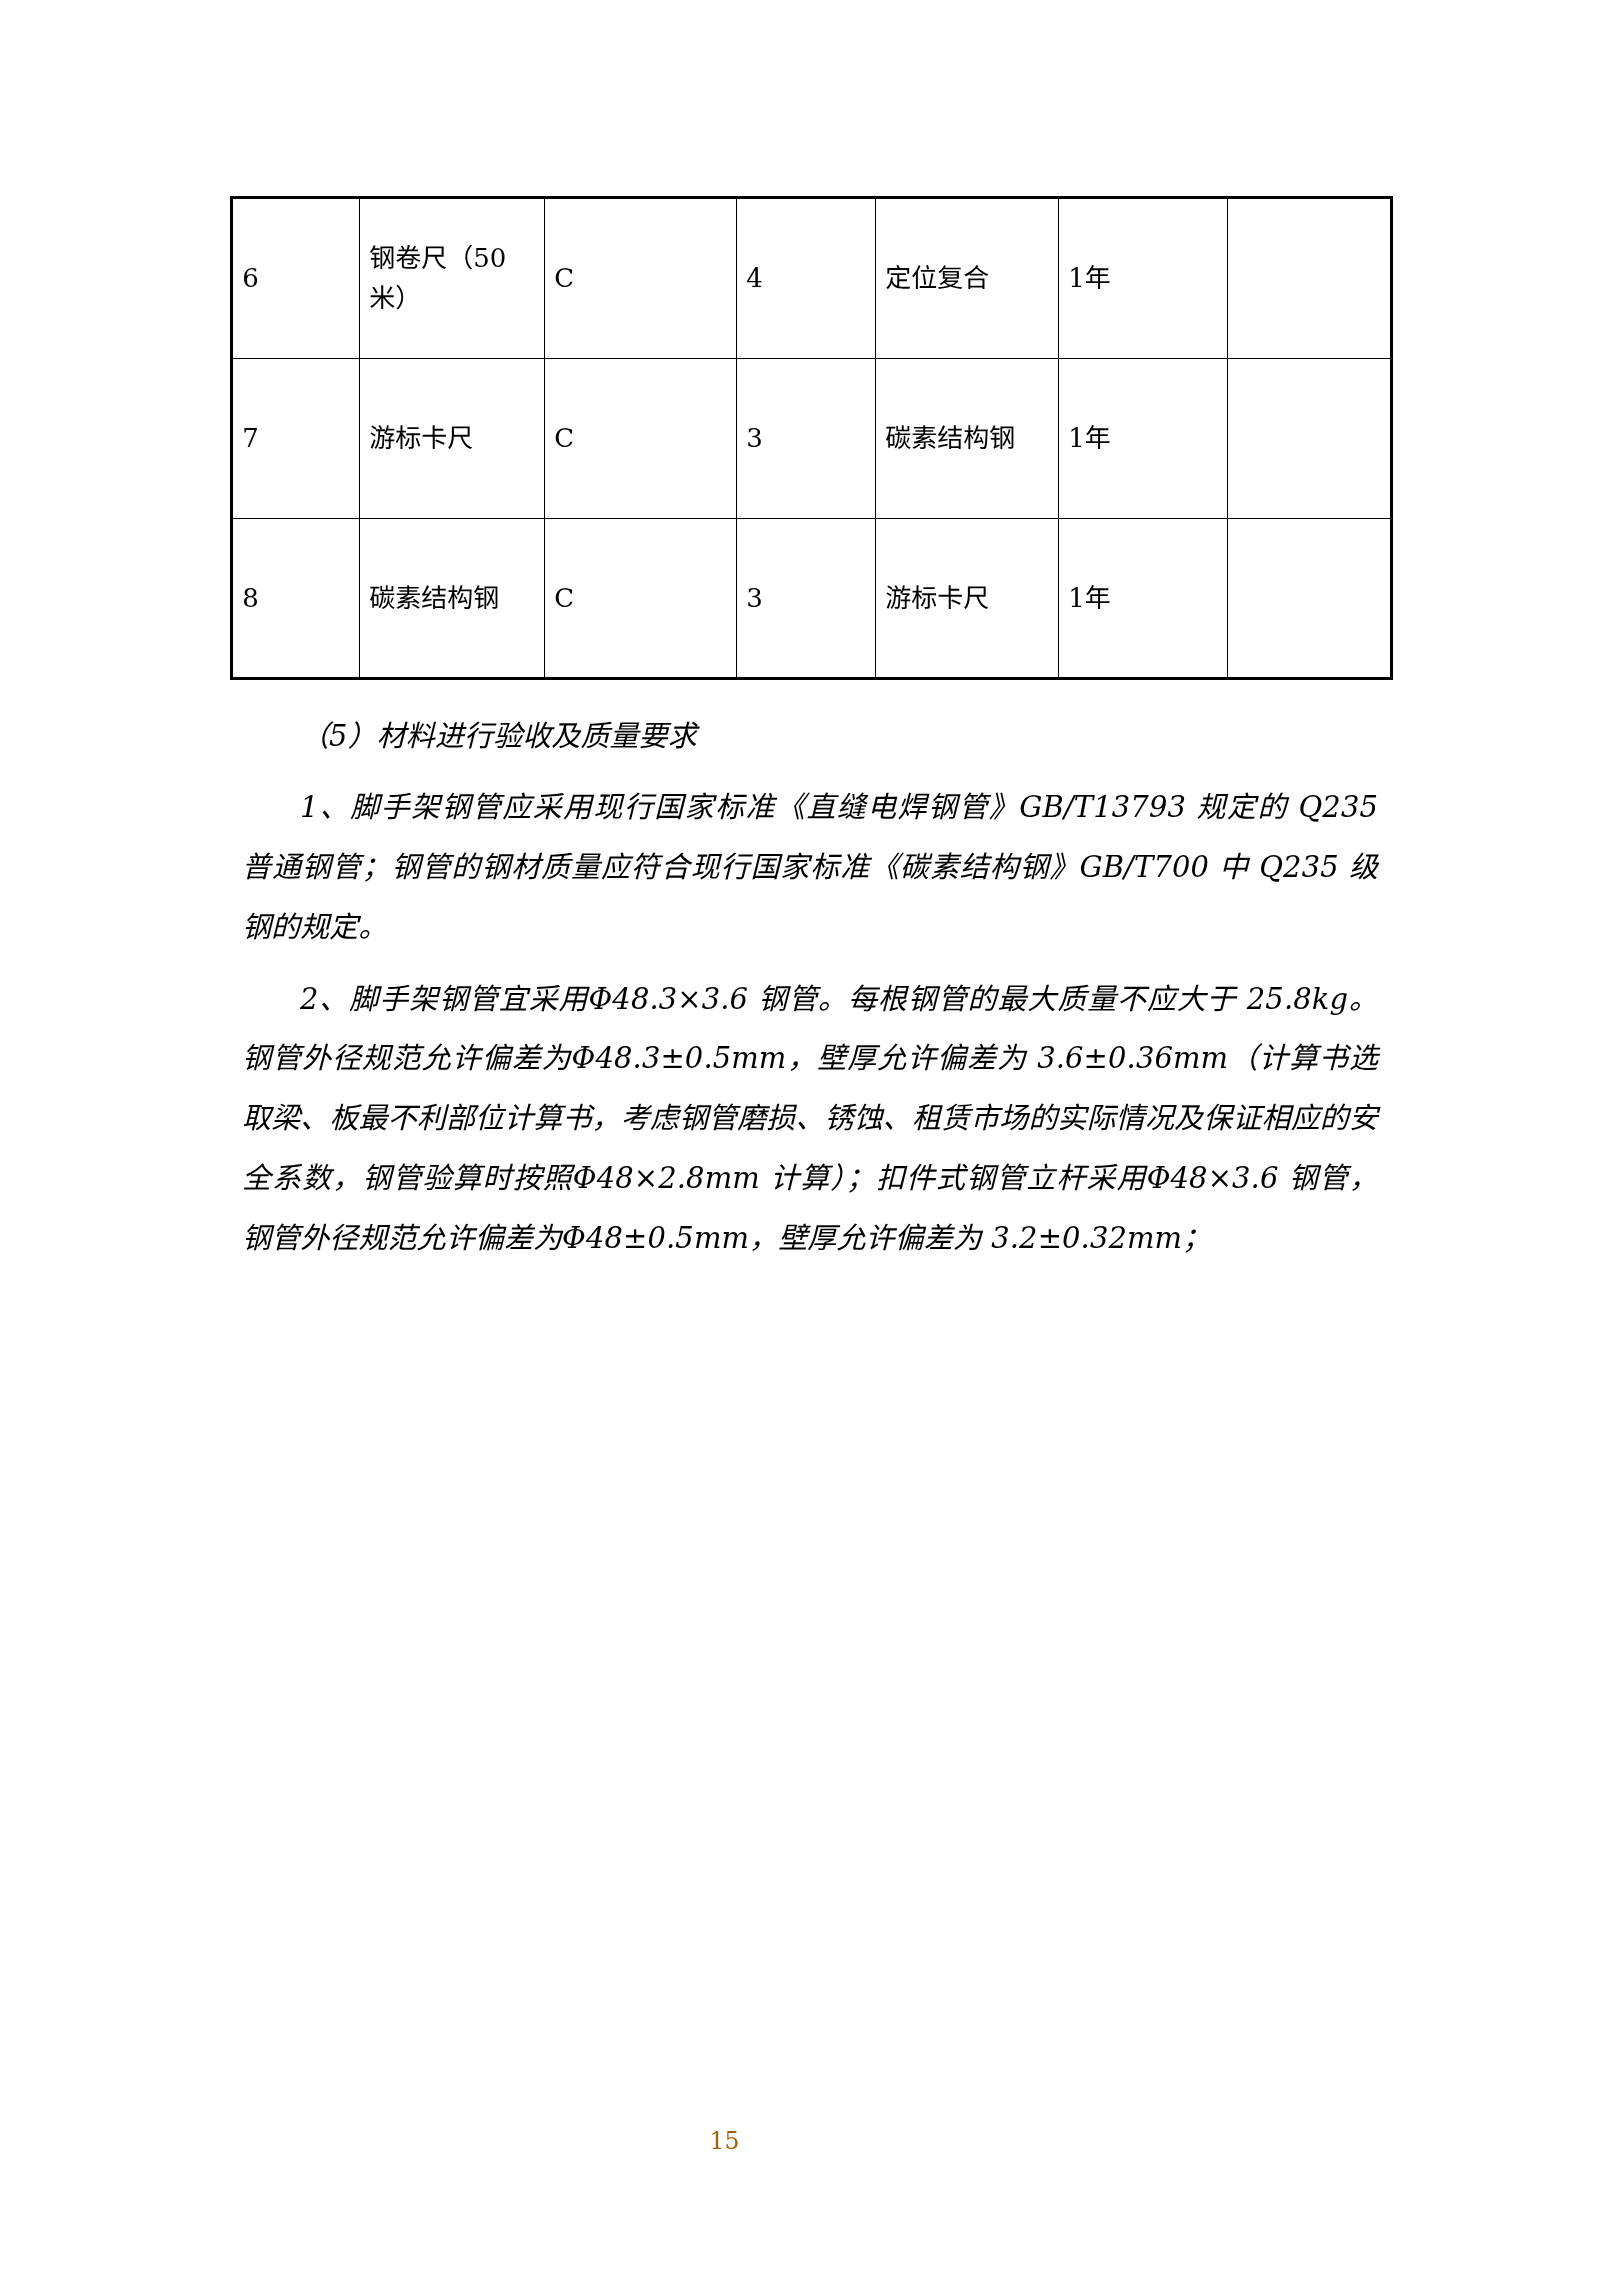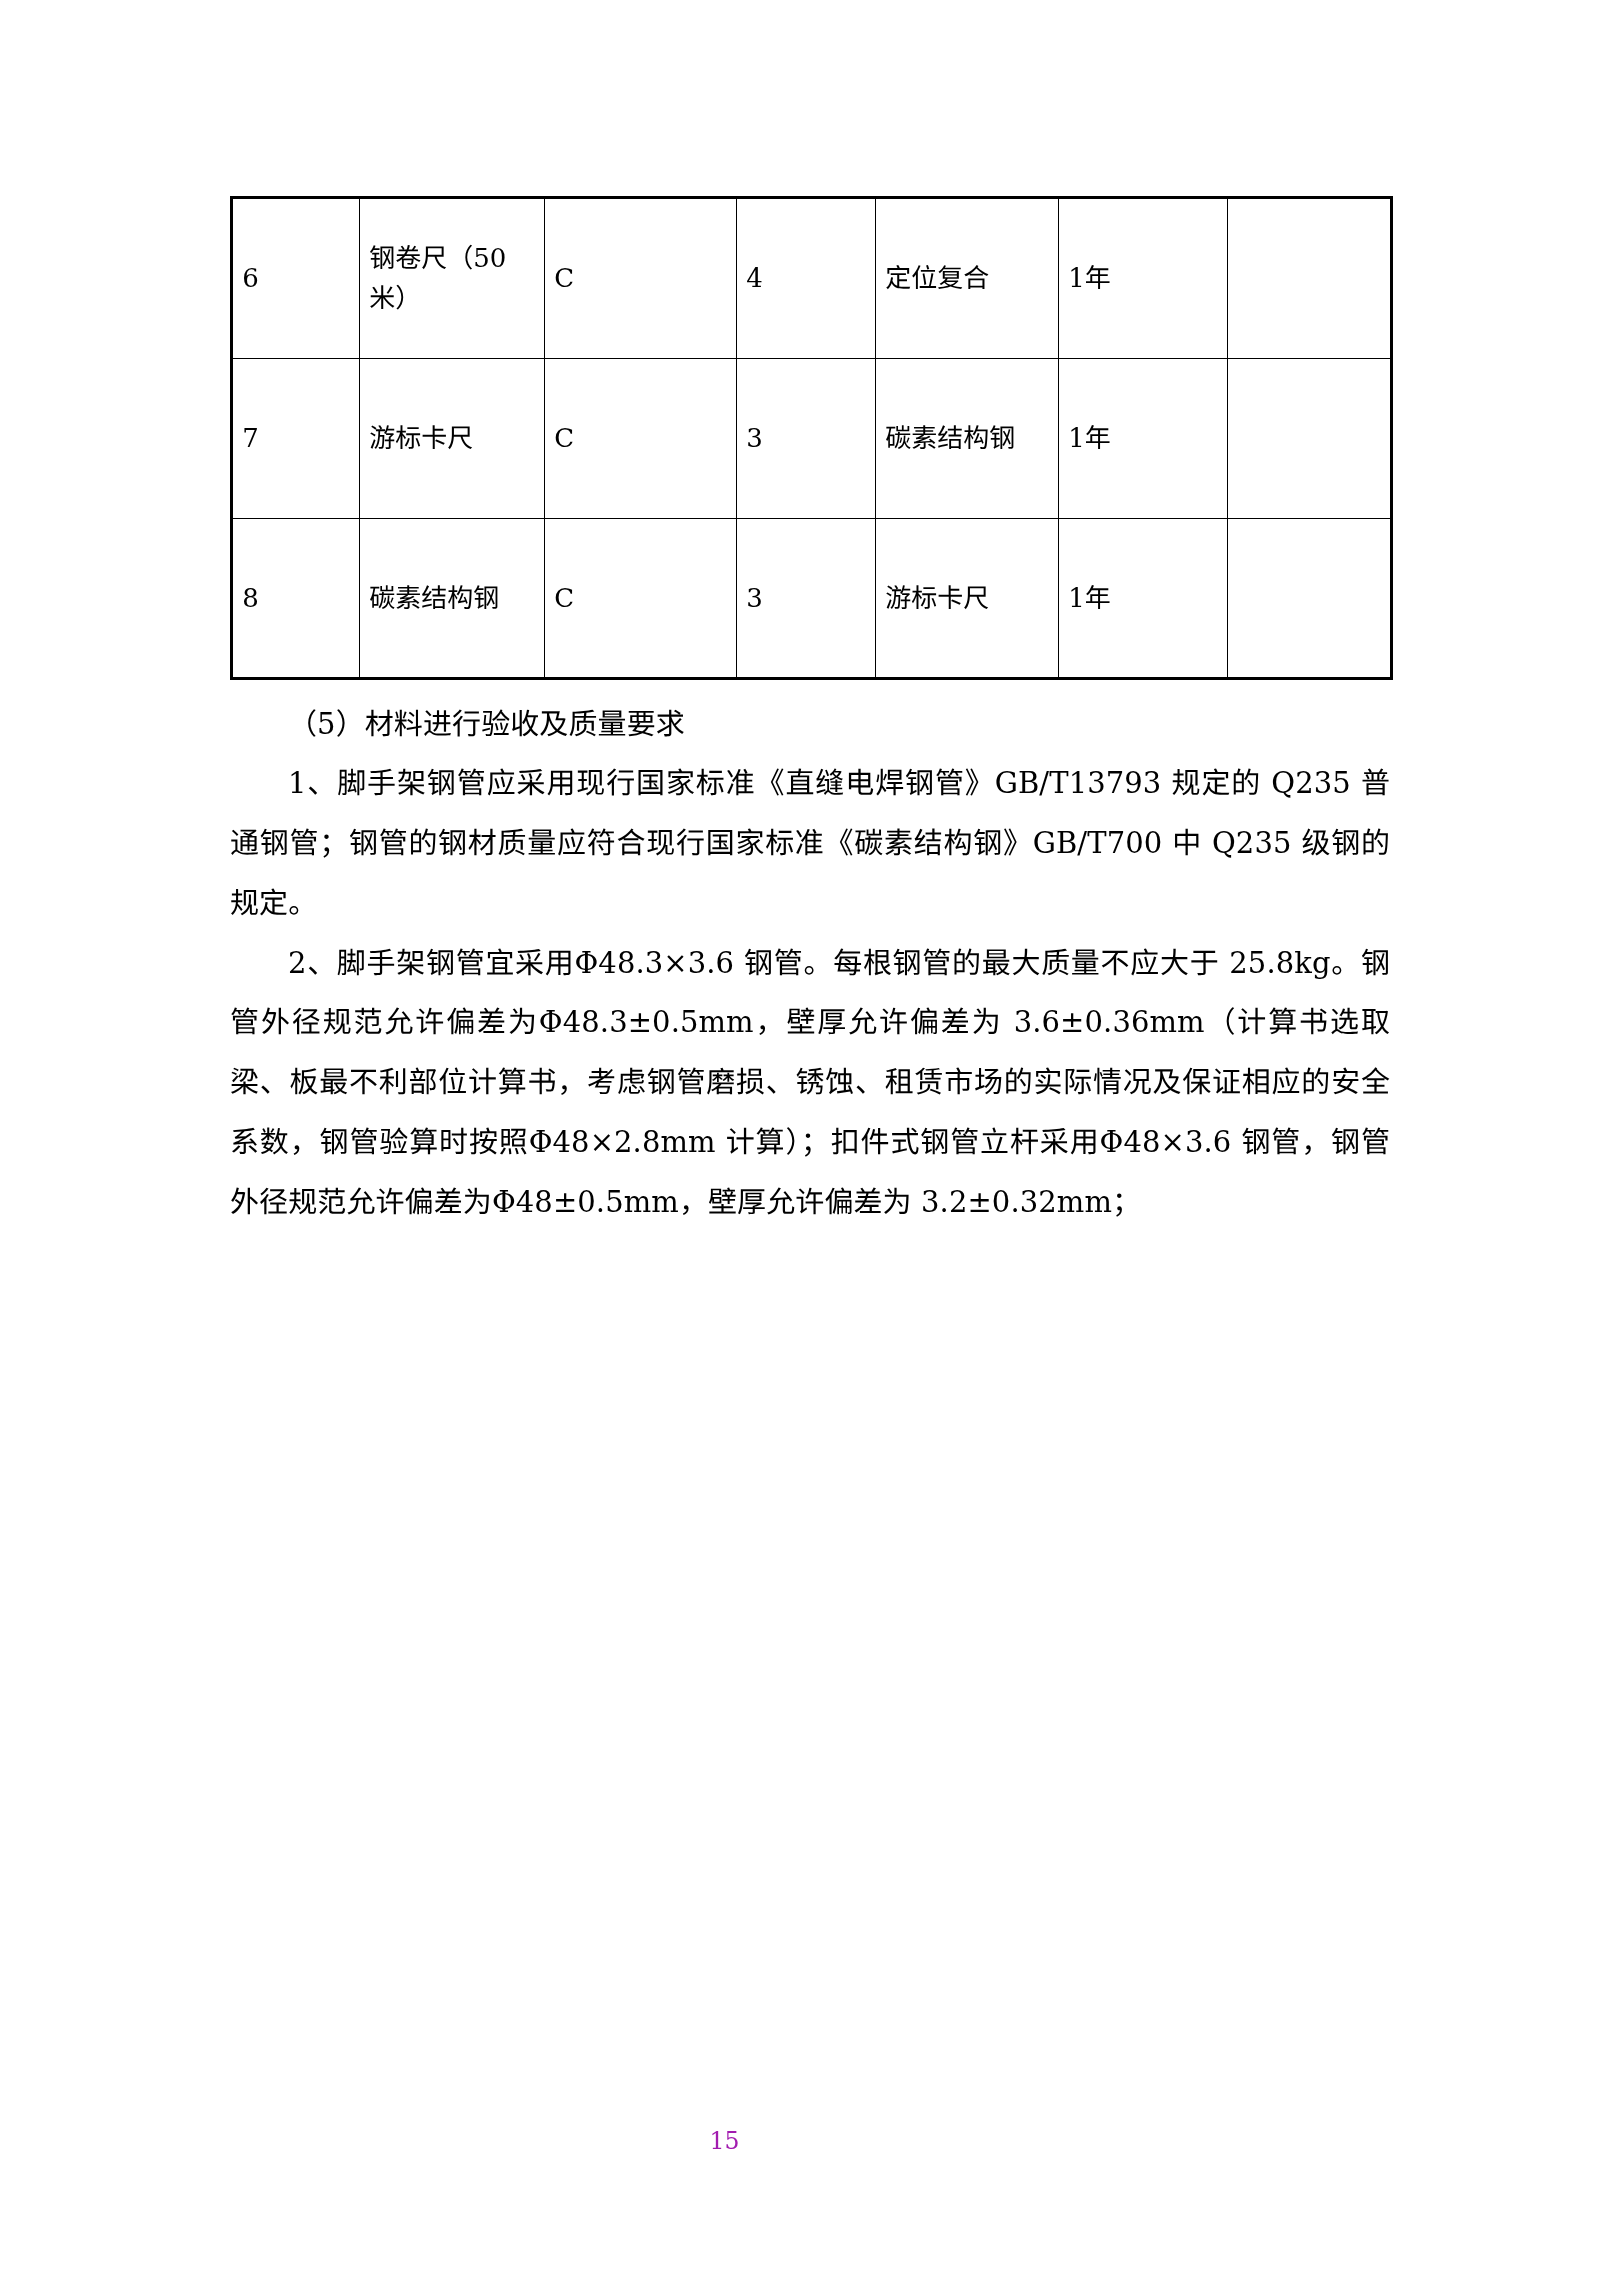--- a/index.html
+++ b/index.html
@@ -69,39 +69,40 @@
   .t2 col.d3 { width: 260px; }
   .t2 col.d4 { width: 245px; }
   .t2 tr.r-header td { height: 137px; }
 
   
   .para {
     font-size: 29px;
     line-height: 2.06;
     text-align: justify;
     text-justify: inter-ideograph;
-    margin: 0;
+    margin: 12px;
     letter-spacing: 0.1px;
+    font-style: italic;
   }
   .para.indent {
     text-indent: 58px;
   }
   .gap-after-table { height: 14.4px; }
   .gap-before-table { height: 26px; }
 
   
   .page-number {
     position: absolute;
     left: 0;
     top: 2127px;
     width: 1449px;
     text-align: center;
     font-size: 23.6px;
     font-family: "DejaVu Serif", "Liberation Serif", serif;
-    color: #a21caf;
+    color: #a16207;
   }
 </style>
 </head>
 <body>
 
 <div class="page">
 
   <div class="content">
 
     <table class="doc-table t1 outer-thick">

